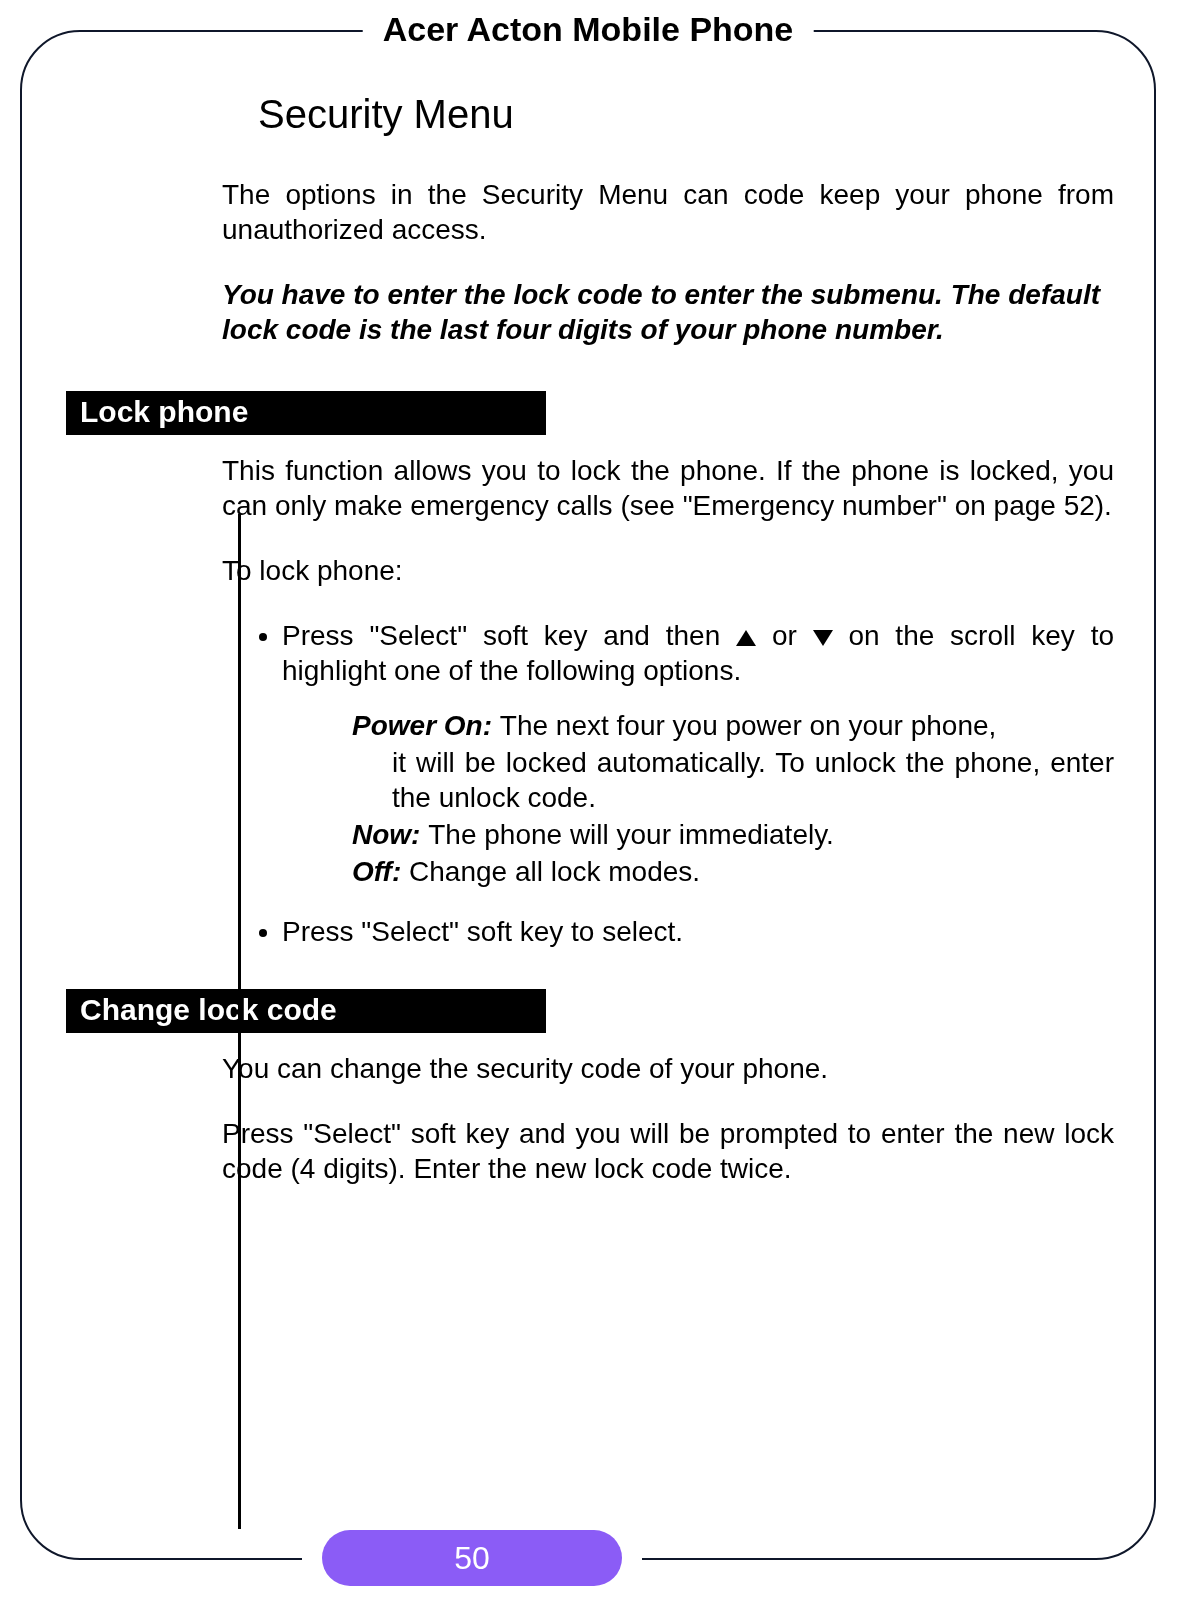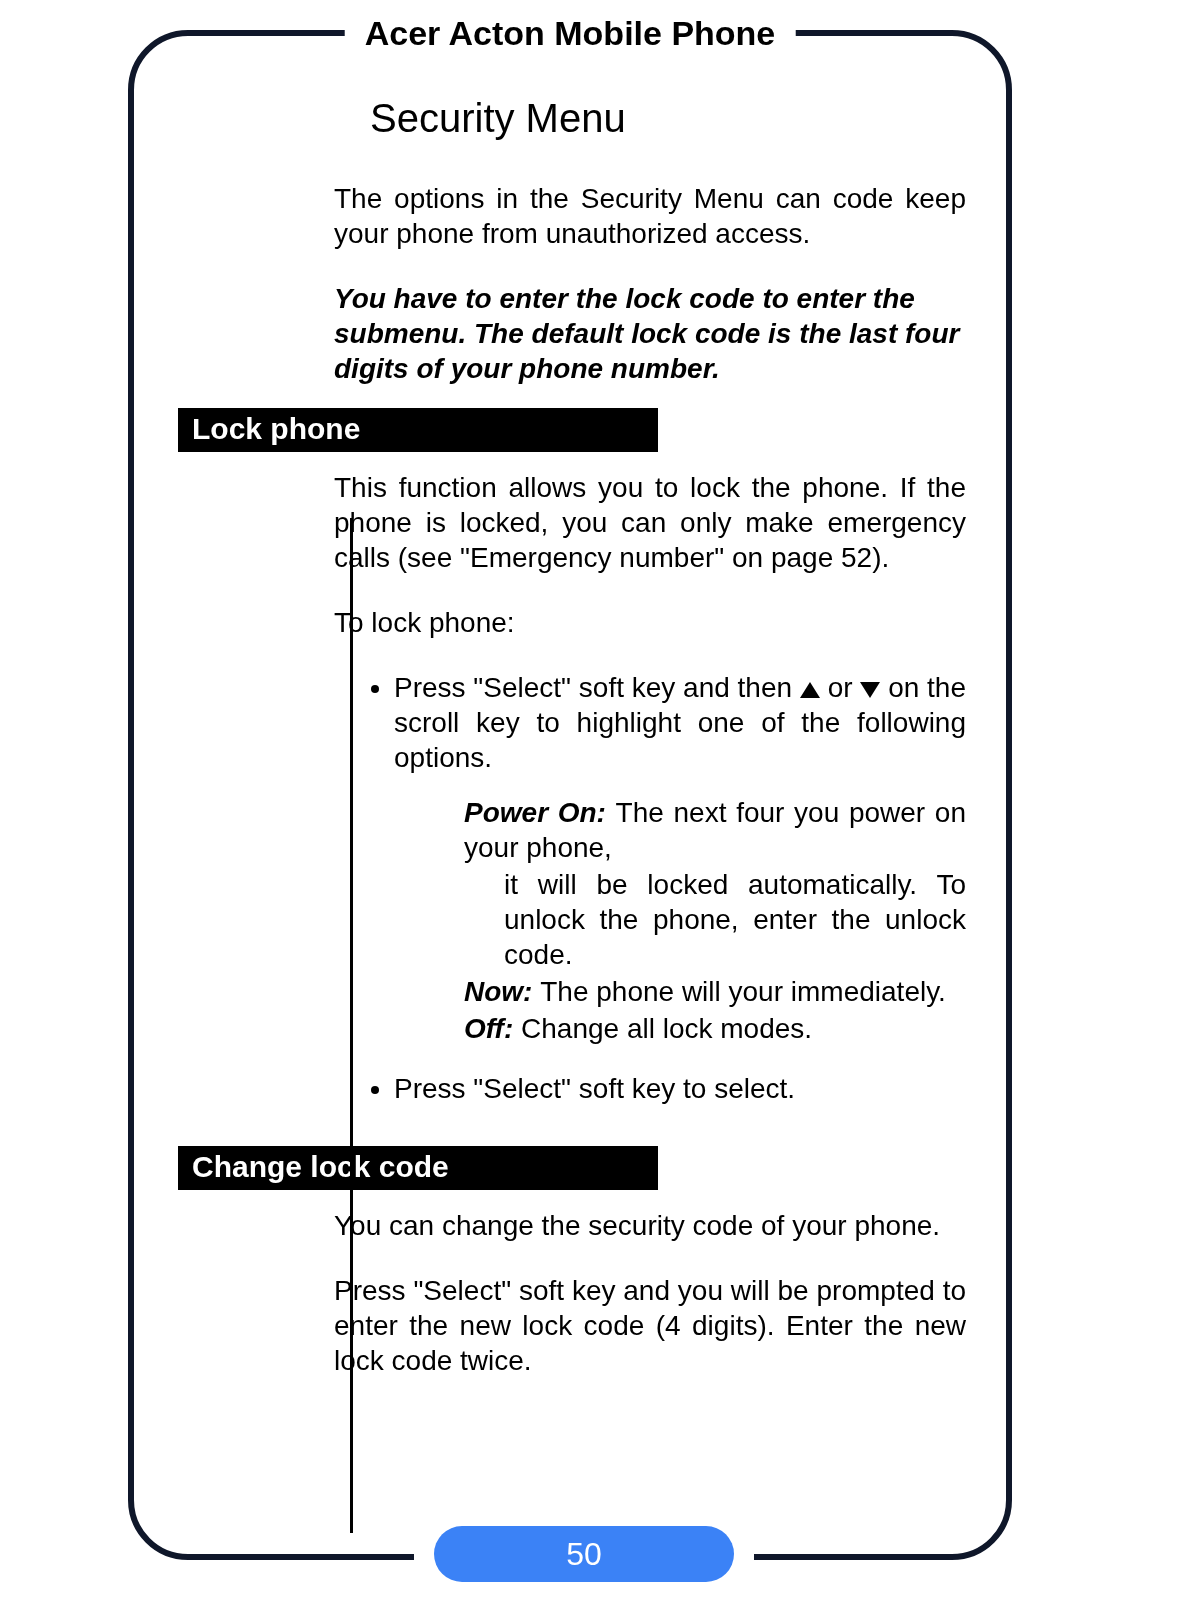--- a/index.html
+++ b/index.html
@@ -10,23 +10,23 @@
     body {
       width: 1180px;
       height: 1618px;
       background: #fff;
       font-family: Arial, Helvetica, sans-serif;
       position: relative;
       padding: 30px 60px 0 20px;
     }
     .page-frame {
       position: relative;
-      width: 884px;
+      width: 1136px;
       height: 1530px;
-      border: 6px solid #0f172a;
+      border: 2px solid #0f172a;
       border-radius: 60px;
       margin: 0 auto;
     }
     .header-label {
       position: absolute;
       top: -22px;
       left: 50%;
       transform: translateX(-50%);
       background: #fff;
       padding: 0 20px;
@@ -47,21 +47,21 @@
       font-size: 28px;
       line-height: 1.25;
       margin-bottom: 30px;
       text-align: justify;
     }
     .note {
       font-size: 28px;
       font-weight: bold;
       font-style: italic;
       line-height: 1.25;
-      margin-bottom: 22px;
+      margin-bottom: 44px;
     }
     .black-heading {
       background: #000;
       color: #fff;
       font-weight: bold;
       font-size: 30px;
       padding: 4px 14px 6px 14px;
       display: inline-block;
       margin-left: -156px;
       width: 480px;
@@ -102,21 +102,21 @@
     }
     .opt-hang {
       padding-left: 40px;
     }
     .page-number-tab {
       position: absolute;
       bottom: -28px;
       left: 300px;
       width: 300px;
       height: 56px;
-      background: #3b82f6;
+      background: #8b5cf6;
       border-radius: 28px;
       color: #fff;
       font-size: 32px;
       text-align: center;
       line-height: 56px;
     }
     .page-number-mask {
       position: absolute;
       bottom: -34px;
       left: 280px;

